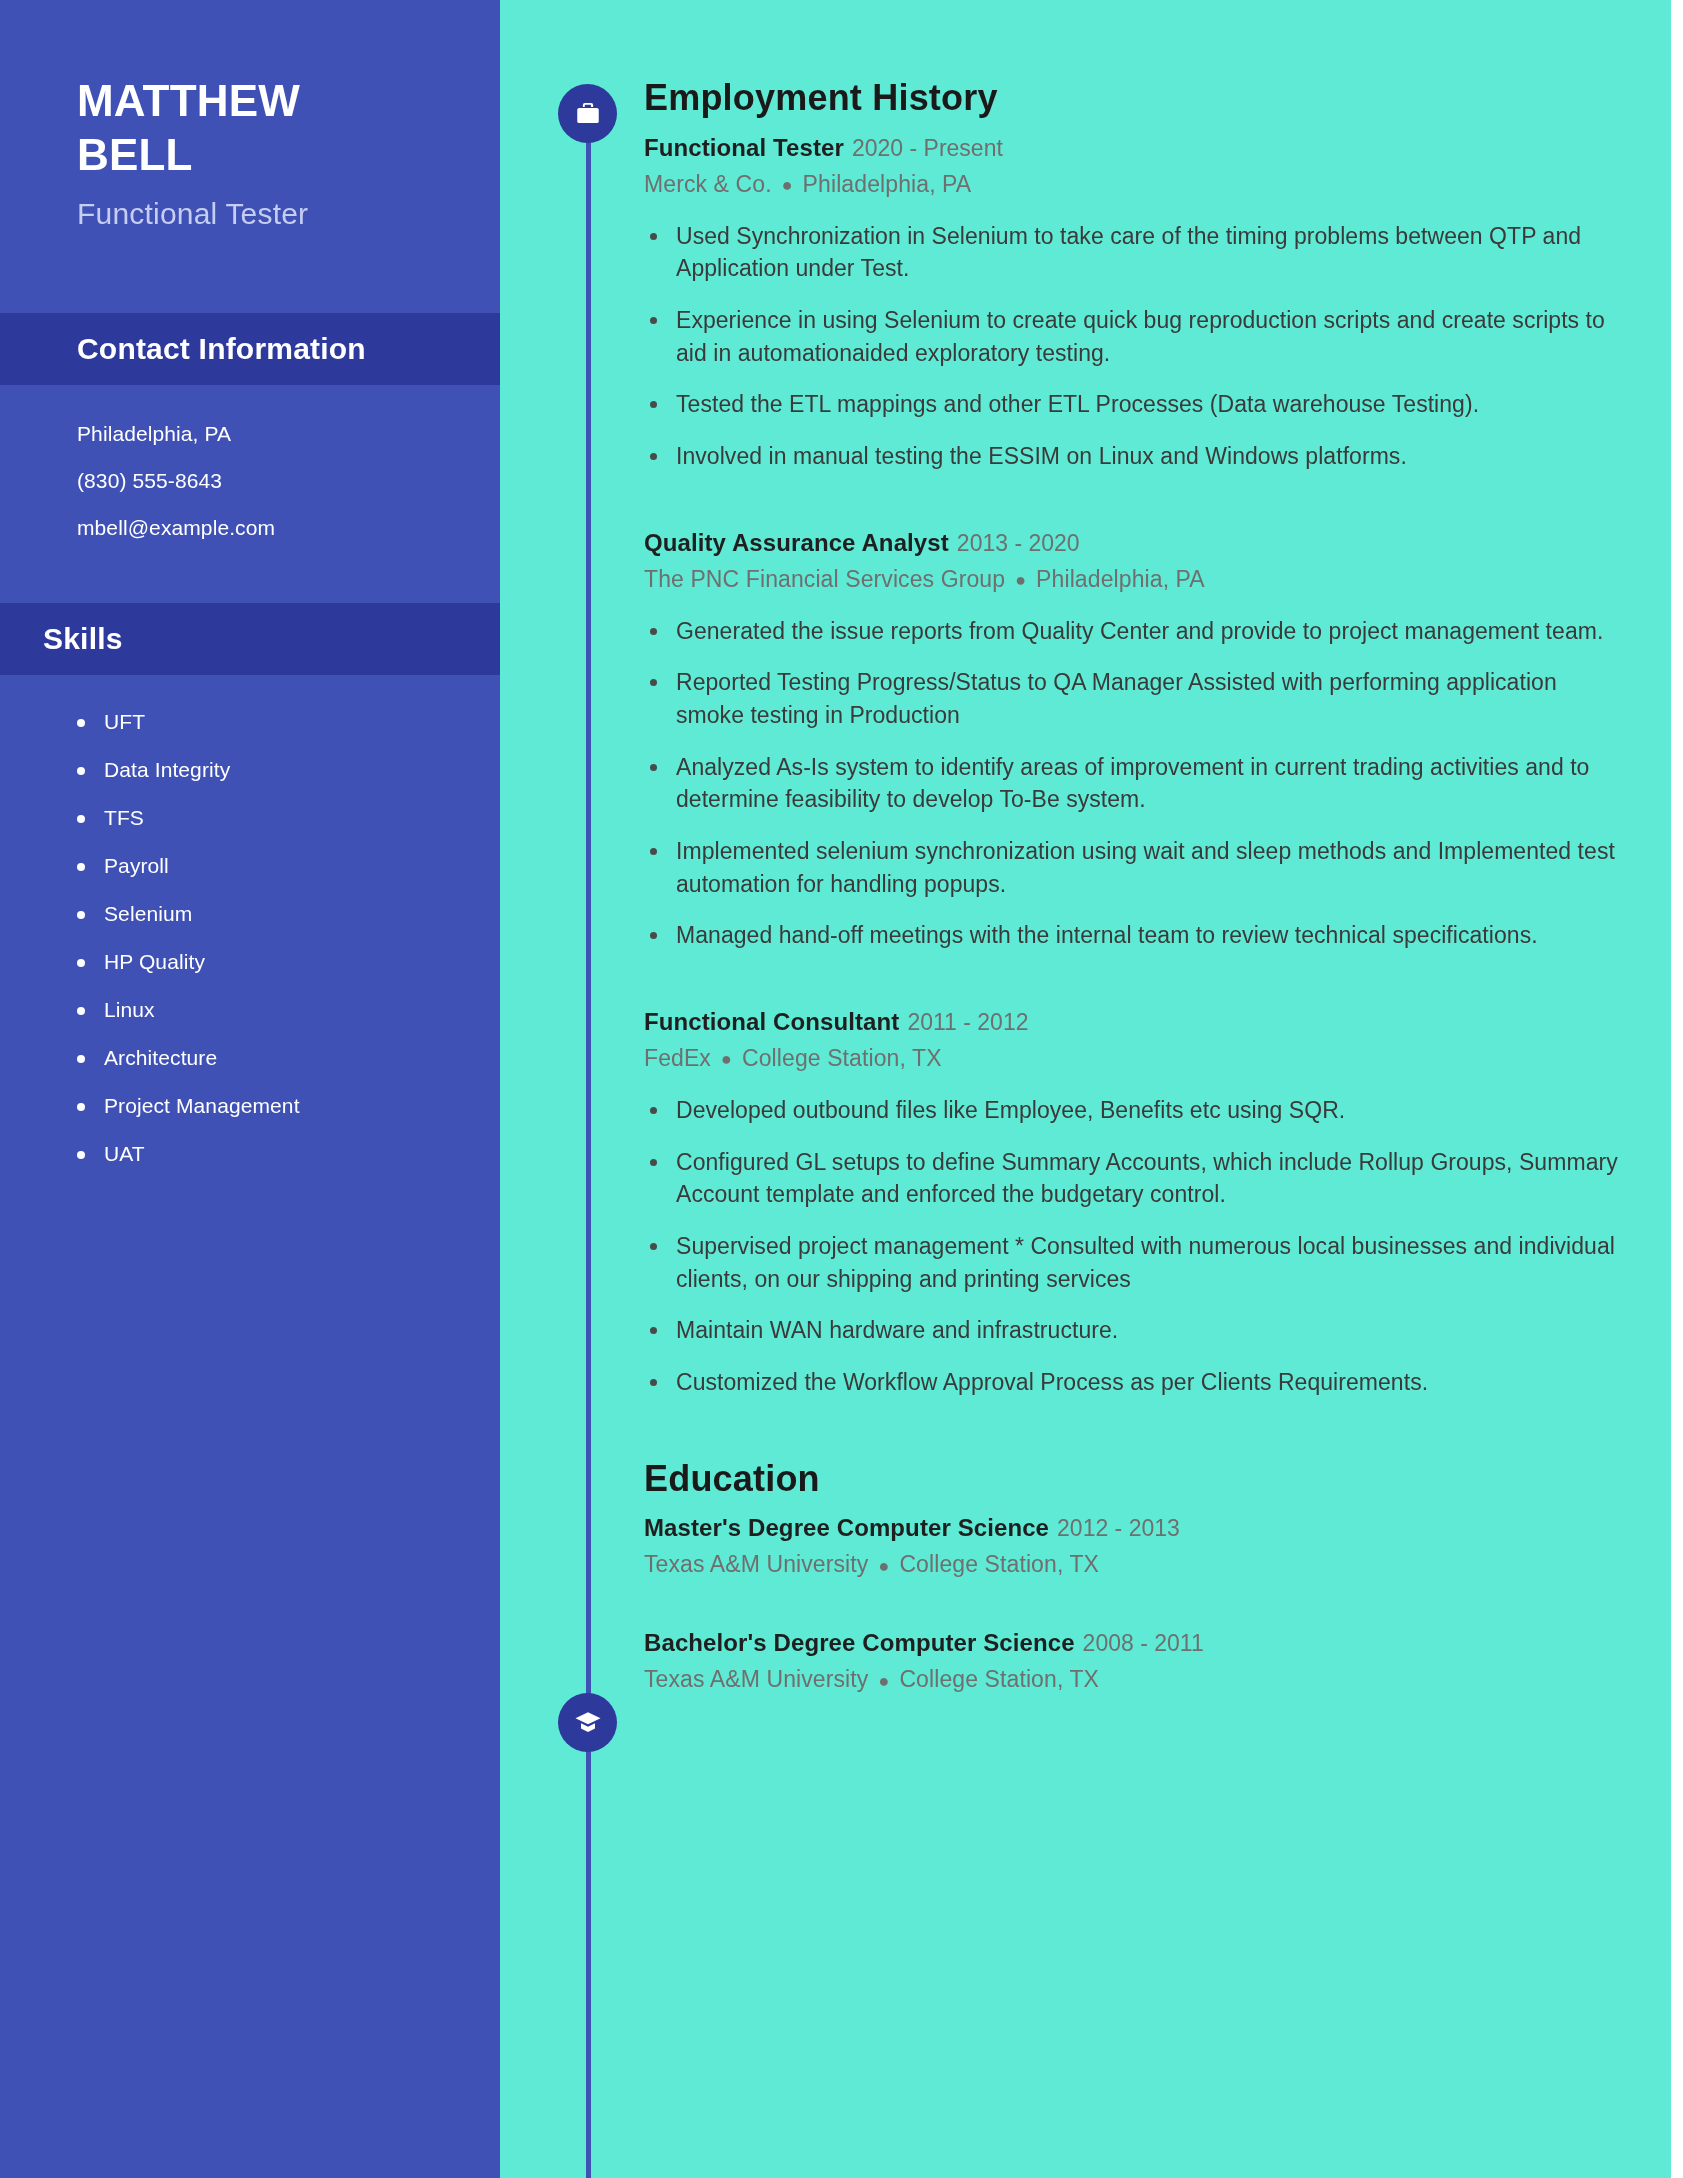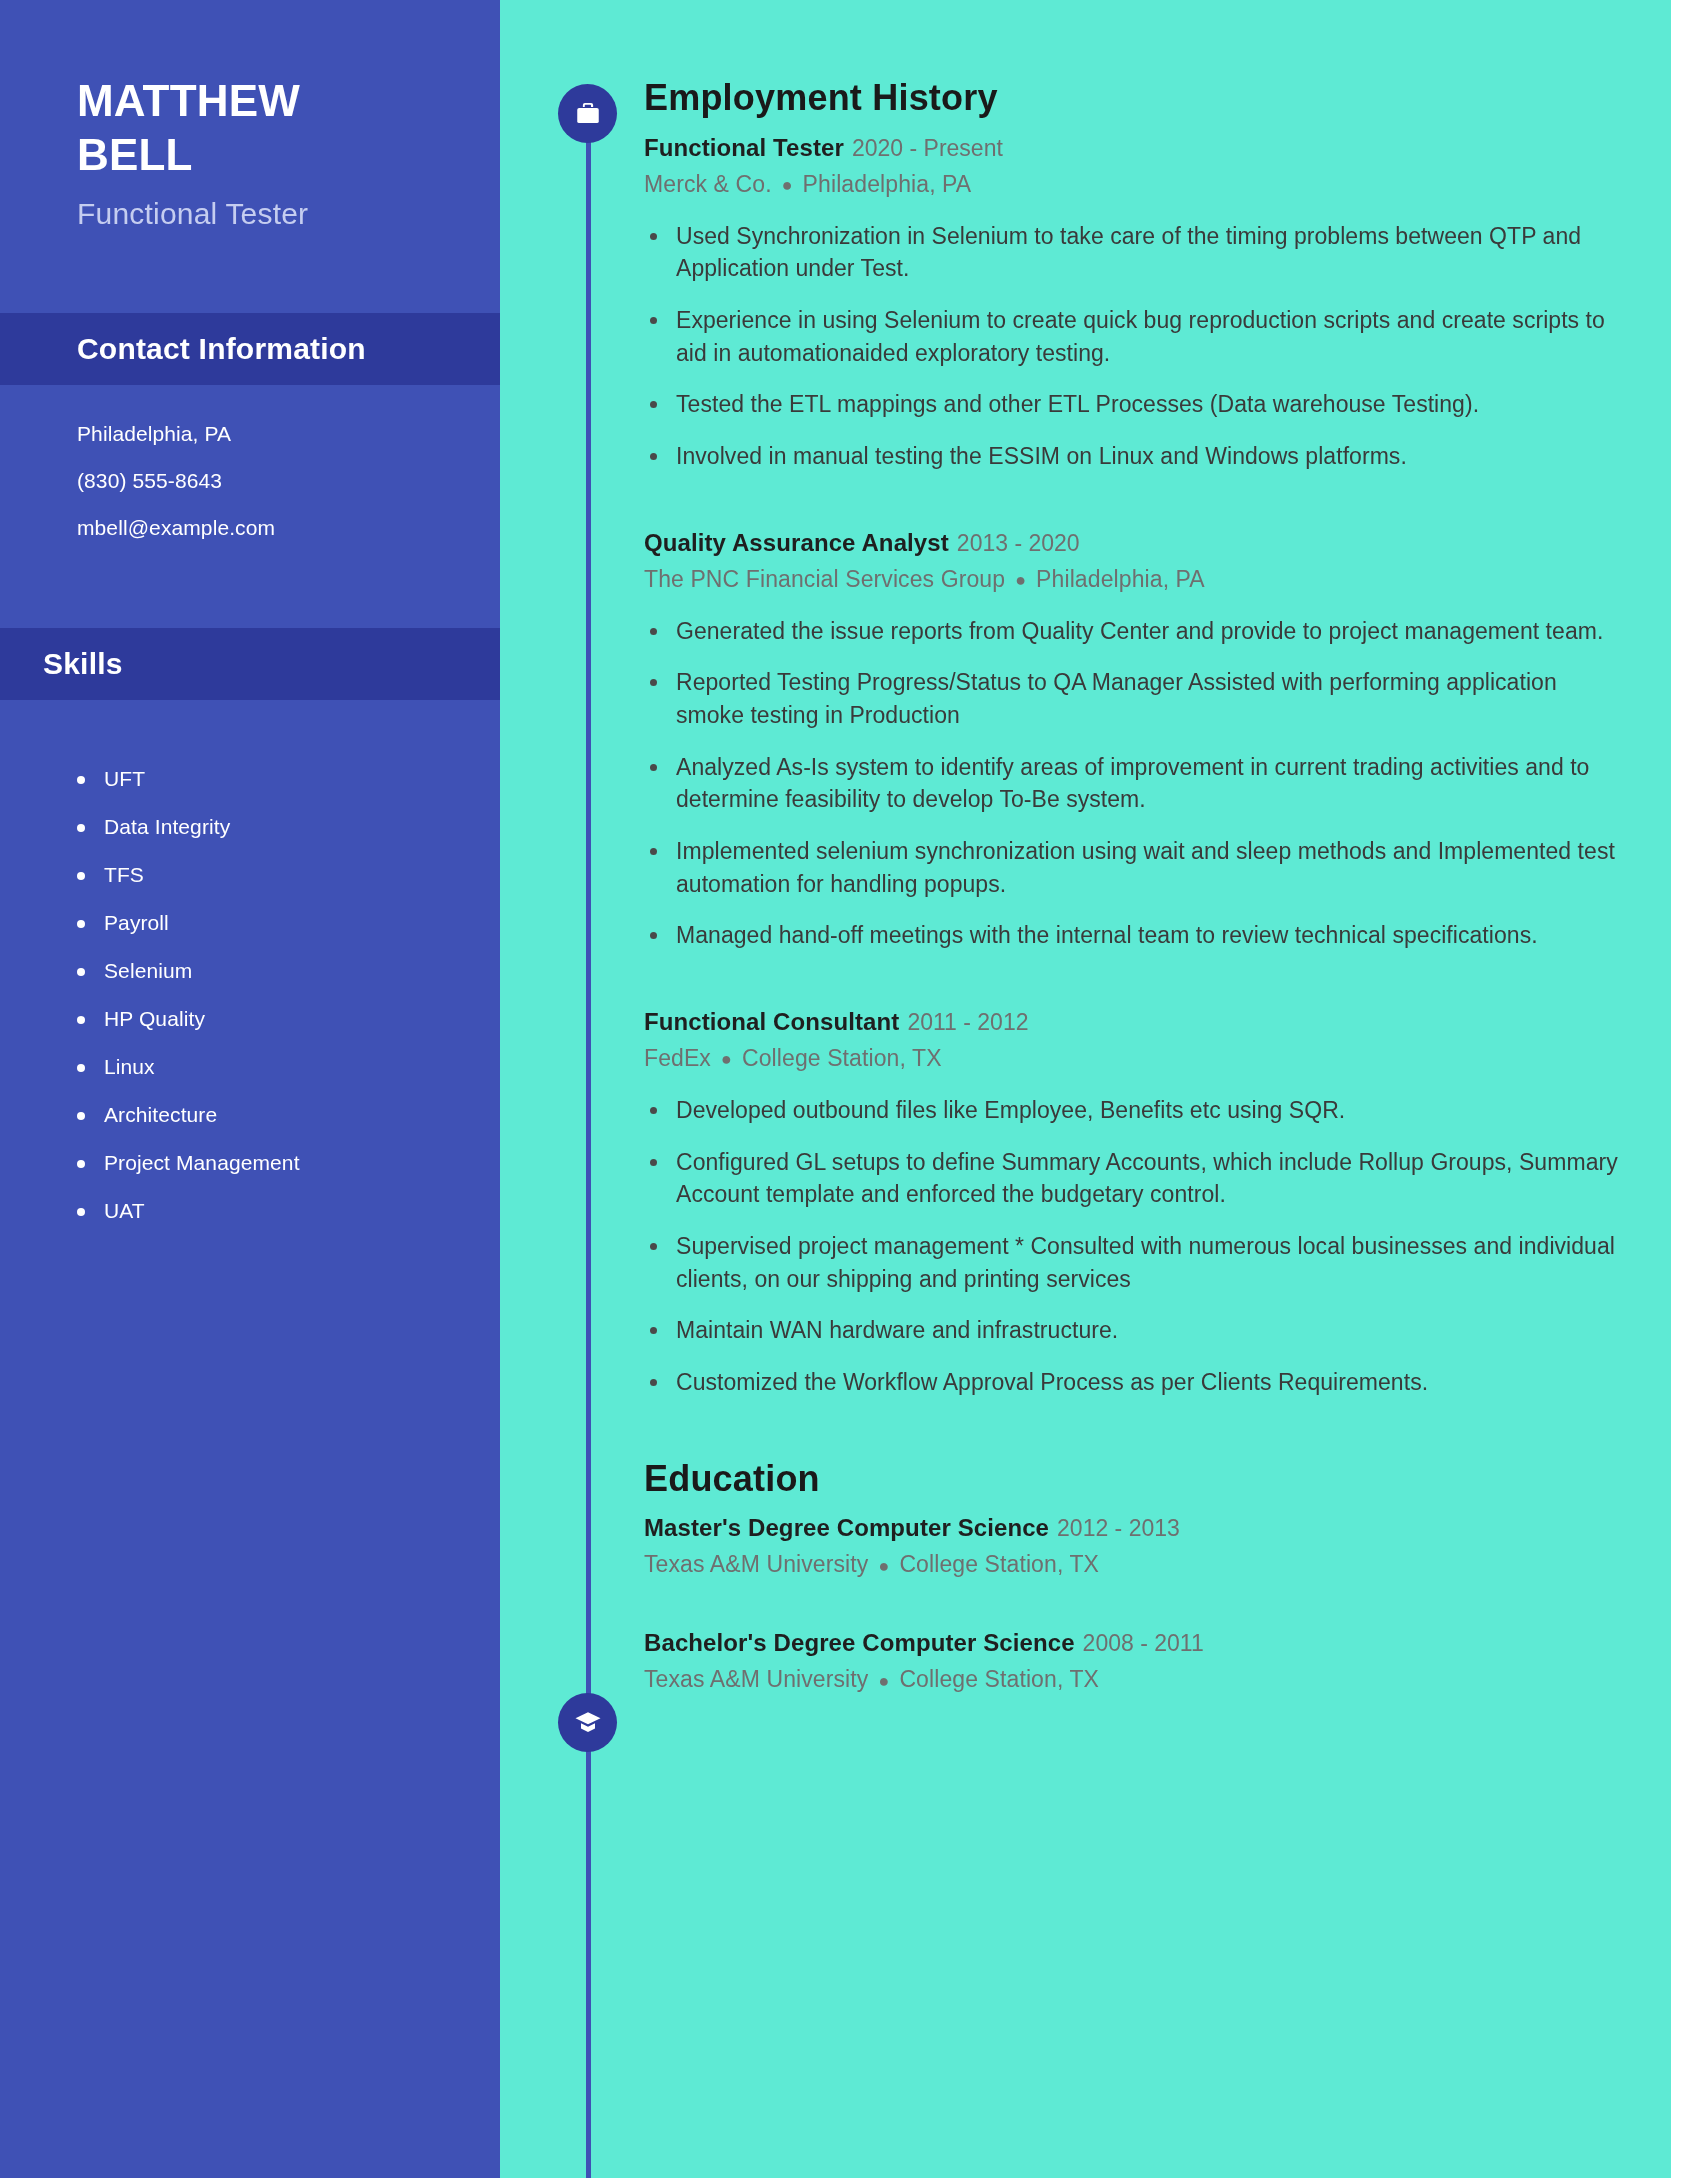--- a/index.html
+++ b/index.html
@@ -47,21 +47,21 @@
   }
 
   .band {
     background: #2e3a9b;
     height: 72px;
     display: flex;
     align-items: center;
     padding-left: 77px;
   }
   .band-contact { margin-top: 82px; }
-  .band-skills { margin-top: 90px; padding-left: 43px; }
+  .band-skills { margin-top: 65px; padding-left: 43px; }
   .band-title {
     font-size: 30px;
     font-weight: bold;
     color: #ffffff;
     letter-spacing: 0.2px;
   }
 
   .contact-list {
     padding: 38px 0 0 77px;
     list-style: none;
@@ -70,21 +70,20 @@
     font-size: 21px;
     color: #ffffff;
     line-height: 1.0;
     margin-bottom: 26px;
     letter-spacing: 0.1px;
   }
 
   .skills-list {
     padding: 36px 4px 0 104px;
     list-style: none;
-    margin-top: 32px;
   }
   .skills-list li {
     position: relative;
     font-size: 21px;
     color: #ffffff;
     line-height: 1.0;
     margin-bottom: 27px;
     letter-spacing: 0.1px;
   }
   .skills-list li::before {

